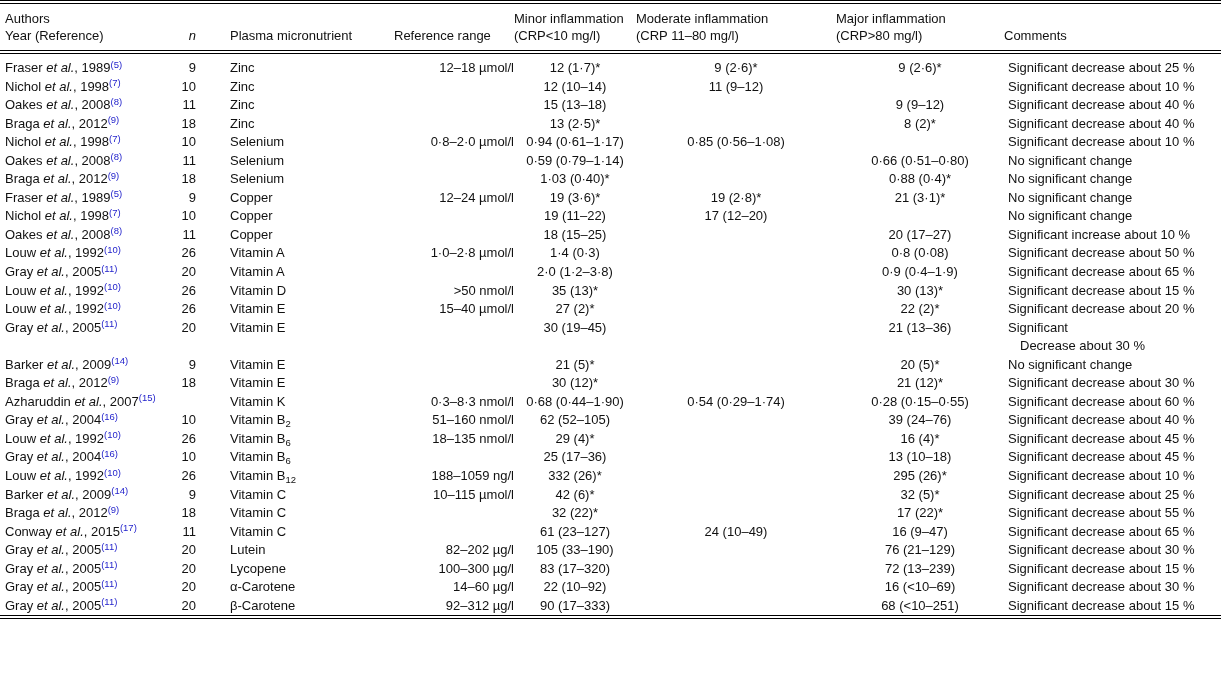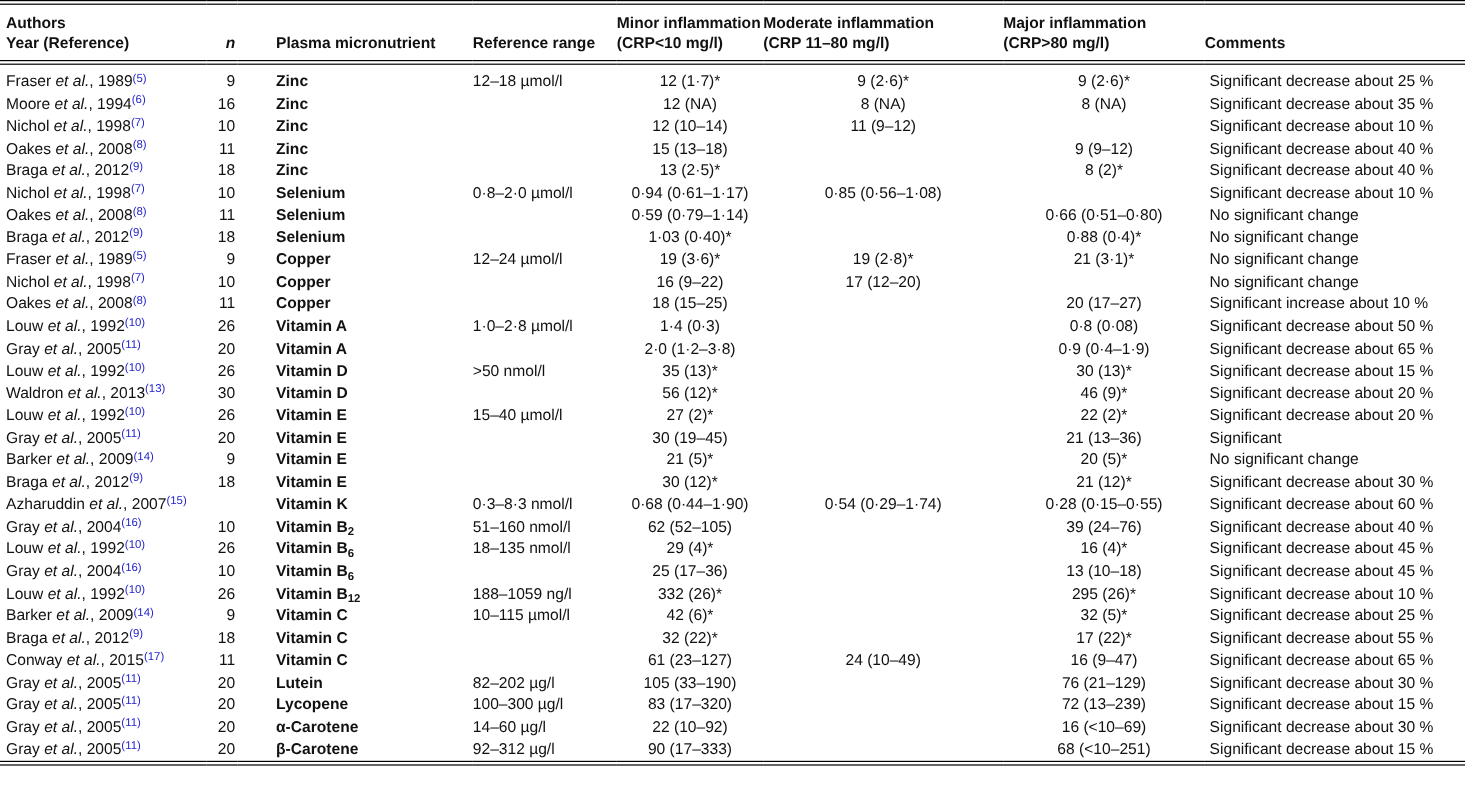--- a/index.html
+++ b/index.html
@@ -23,21 +23,21 @@
   col.c-authors  { width: 172px; }
   col.c-n        { width: 26px;  }
   col.c-nutrient { width: 196px; }
   col.c-range    { width: 120px; }
   col.c-minor    { width: 122px; }
   col.c-moderate { width: 200px; }
   col.c-major    { width: 168px; }
   col.c-comment  { width: 217px; }
 
   thead th {
-    font-weight: bold;
+    font-weight: normal;
     vertical-align: bottom;
     padding: 6px 0 6px 0;
     line-height: 17px;
     border-bottom: 4px double #000;
     white-space: nowrap;
   }
   thead th .hline { display: block; }
   th.h-authors  { text-align: left; padding-left: 5px; }
   th.h-n        { text-align: right; padding-right: 2px; font-style: italic; }
   th.h-nutrient { text-align: left; padding-left: 32px; }
@@ -47,22 +47,22 @@
   tbody td {
     padding: 0;
     line-height: 18.55px;
     white-space: nowrap;
     vertical-align: top;
     overflow: visible;
   }
   tbody tr:first-child td { padding-top: 5px; }
   td.d-authors  { text-align: left; padding-left: 5px; margin-top: 16px; }
   td.d-n        { text-align: right; padding-right: 2px; }
-  td.d-nutrient { text-align: left; padding-left: 32px; font-weight: bold; }
-  td.d-range    { text-align: left; }
+  td.d-nutrient { text-align: left; padding-left: 32px; }
+  td.d-range    { text-align: right; }
   td.d-minor, td.d-moderate, td.d-major { text-align: center; }
   td.d-comment  { text-align: left; padding-left: 4px; }
   td.d-comment.indent { padding-left: 16px; }
 
   em { font-style: italic; }
   sup.ref {
     font-size: 9.5px;
     line-height: 0;
     position: relative;
     top: -4.5px;
@@ -129,30 +129,20 @@
           <td class="d-authors">Fraser <em>et al.</em>, 1989<sup class="ref">(5)</sup></td>
           <td class="d-n">9</td>
           <td class="d-nutrient">Zinc</td>
           <td class="d-range">12–18 µmol/l</td>
           <td class="d-minor">12 (1·7)*</td>
           <td class="d-moderate">9 (2·6)*</td>
           <td class="d-major">9 (2·6)*</td>
           <td class="d-comment">Significant decrease about 25 %</td>
         </tr>
         <tr>
-          <td class="d-authors">Moore <em>et al.</em>, 1994<sup class="ref">(6)</sup></td>
-          <td class="d-n">16</td>
-          <td class="d-nutrient">Zinc</td>
-          <td class="d-range"></td>
-          <td class="d-minor">12 (NA)</td>
-          <td class="d-moderate">8 (NA)</td>
-          <td class="d-major">8 (NA)</td>
-          <td class="d-comment">Significant decrease about 35 %</td>
-        </tr>
-        <tr>
           <td class="d-authors">Nichol <em>et al.</em>, 1998<sup class="ref">(7)</sup></td>
           <td class="d-n">10</td>
           <td class="d-nutrient">Zinc</td>
           <td class="d-range"></td>
           <td class="d-minor">12 (10–14)</td>
           <td class="d-moderate">11 (9–12)</td>
           <td class="d-major"></td>
           <td class="d-comment">Significant decrease about 10 %</td>
         </tr>
         <tr>
@@ -213,21 +203,21 @@
           <td class="d-minor">19 (3·6)*</td>
           <td class="d-moderate">19 (2·8)*</td>
           <td class="d-major">21 (3·1)*</td>
           <td class="d-comment">No significant change</td>
         </tr>
         <tr>
           <td class="d-authors">Nichol <em>et al.</em>, 1998<sup class="ref">(7)</sup></td>
           <td class="d-n">10</td>
           <td class="d-nutrient">Copper</td>
           <td class="d-range"></td>
-          <td class="d-minor">16 (9–22)</td>
+          <td class="d-minor">19 (11–22)</td>
           <td class="d-moderate">17 (12–20)</td>
           <td class="d-major"></td>
           <td class="d-comment">No significant change</td>
         </tr>
         <tr>
           <td class="d-authors">Oakes <em>et al.</em>, 2008<sup class="ref">(8)</sup></td>
           <td class="d-n">11</td>
           <td class="d-nutrient">Copper</td>
           <td class="d-range"></td>
           <td class="d-minor">18 (15–25)</td>
@@ -259,48 +249,48 @@
           <td class="d-authors">Louw <em>et al.</em>, 1992<sup class="ref">(10)</sup></td>
           <td class="d-n">26</td>
           <td class="d-nutrient">Vitamin D</td>
           <td class="d-range">&gt;50 nmol/l</td>
           <td class="d-minor">35 (13)*</td>
           <td class="d-moderate"></td>
           <td class="d-major">30 (13)*</td>
           <td class="d-comment">Significant decrease about 15 %</td>
         </tr>
         <tr>
-          <td class="d-authors">Waldron <em>et al.</em>, 2013<sup class="ref">(13)</sup></td>
-          <td class="d-n">30</td>
-          <td class="d-nutrient">Vitamin D</td>
-          <td class="d-range"></td>
-          <td class="d-minor">56 (12)*</td>
-          <td class="d-moderate"></td>
-          <td class="d-major">46 (9)*</td>
-          <td class="d-comment">Significant decrease about 20 %</td>
-        </tr>
-        <tr>
           <td class="d-authors">Louw <em>et al.</em>, 1992<sup class="ref">(10)</sup></td>
           <td class="d-n">26</td>
           <td class="d-nutrient">Vitamin E</td>
           <td class="d-range">15–40 µmol/l</td>
           <td class="d-minor">27 (2)*</td>
           <td class="d-moderate"></td>
           <td class="d-major">22 (2)*</td>
           <td class="d-comment">Significant decrease about 20 %</td>
         </tr>
         <tr>
           <td class="d-authors">Gray <em>et al.</em>, 2005<sup class="ref">(11)</sup></td>
           <td class="d-n">20</td>
           <td class="d-nutrient">Vitamin E</td>
           <td class="d-range"></td>
           <td class="d-minor">30 (19–45)</td>
           <td class="d-moderate"></td>
           <td class="d-major">21 (13–36)</td>
           <td class="d-comment">Significant</td>
+        </tr>
+        <tr>
+          <td class="d-authors">&nbsp;</td>
+          <td class="d-n"></td>
+          <td class="d-nutrient"></td>
+          <td class="d-range"></td>
+          <td class="d-minor"></td>
+          <td class="d-moderate"></td>
+          <td class="d-major"></td>
+          <td class="d-comment indent">Decrease about 30 %</td>
         </tr>
         <tr>
           <td class="d-authors">Barker <em>et al.</em>, 2009<sup class="ref">(14)</sup></td>
           <td class="d-n">9</td>
           <td class="d-nutrient">Vitamin E</td>
           <td class="d-range"></td>
           <td class="d-minor">21 (5)*</td>
           <td class="d-moderate"></td>
           <td class="d-major">20 (5)*</td>
           <td class="d-comment">No significant change</td>

